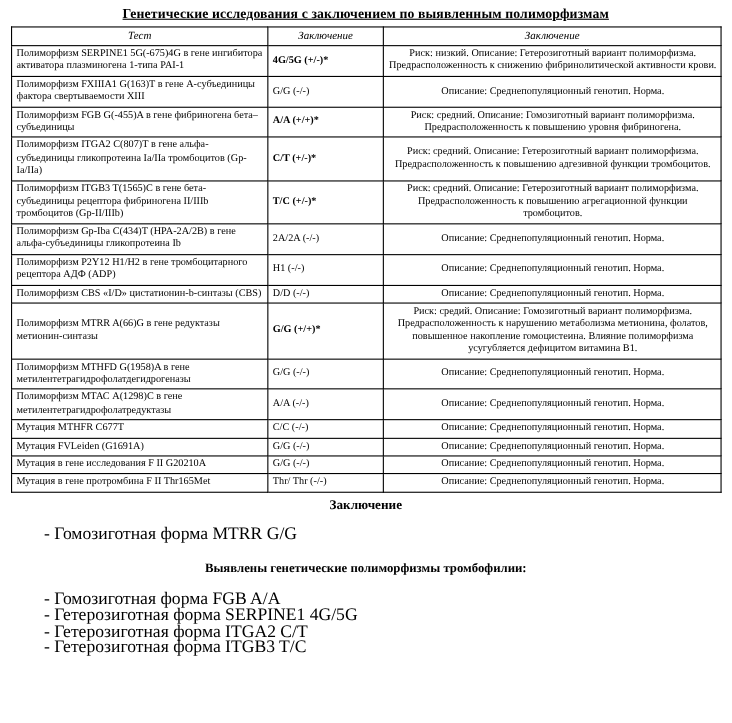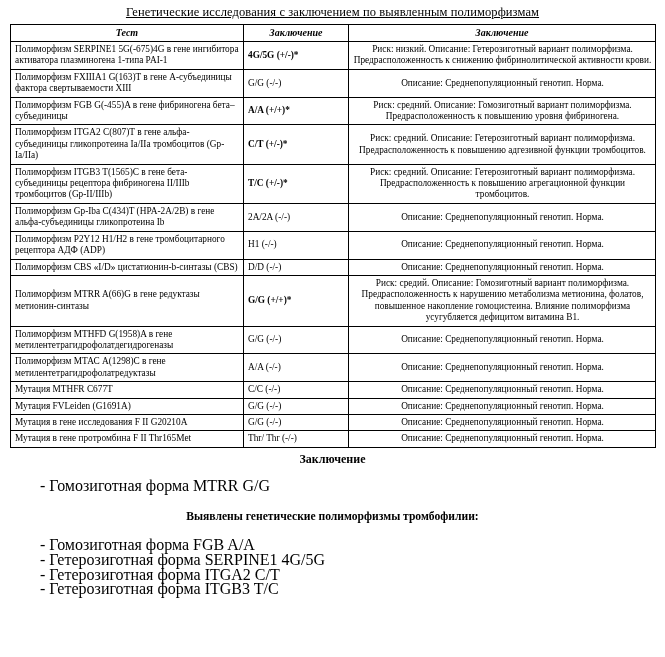--- a/index.html
+++ b/index.html
@@ -21,21 +21,21 @@
     width: 665px;
     height: 657px;
     box-sizing: border-box;
     padding: 0;
   }
 
   
   .doc-title {
     text-align: center;
     font-size: 12.5px;
-    font-weight: normal;
+    font-weight: bold;
     text-decoration: underline;
     letter-spacing: 0.1px;
     line-height: 18px;
     margin: 3px 0 3px 0;
     padding: 0 6px;
   }
 
   
   .table-wrap {
     padding: 0 10px 0 10px;
@@ -54,21 +54,21 @@
   table.results td {
     border: 1px solid #000;
     vertical-align: middle;
     font-size: 9.3px;
     line-height: 11.4px;
     padding: 2px 3px 2px 4px;
   }
 
   table.results thead th {
     font-style: italic;
-    font-weight: bold;
+    font-weight: normal;
     text-align: center;
     font-size: 10px;
     line-height: 12px;
     padding: 1px 2px 2px 2px;
     height: 13px;
   }
 
   td.test {
     text-align: left;
     margin-left: 47px;

